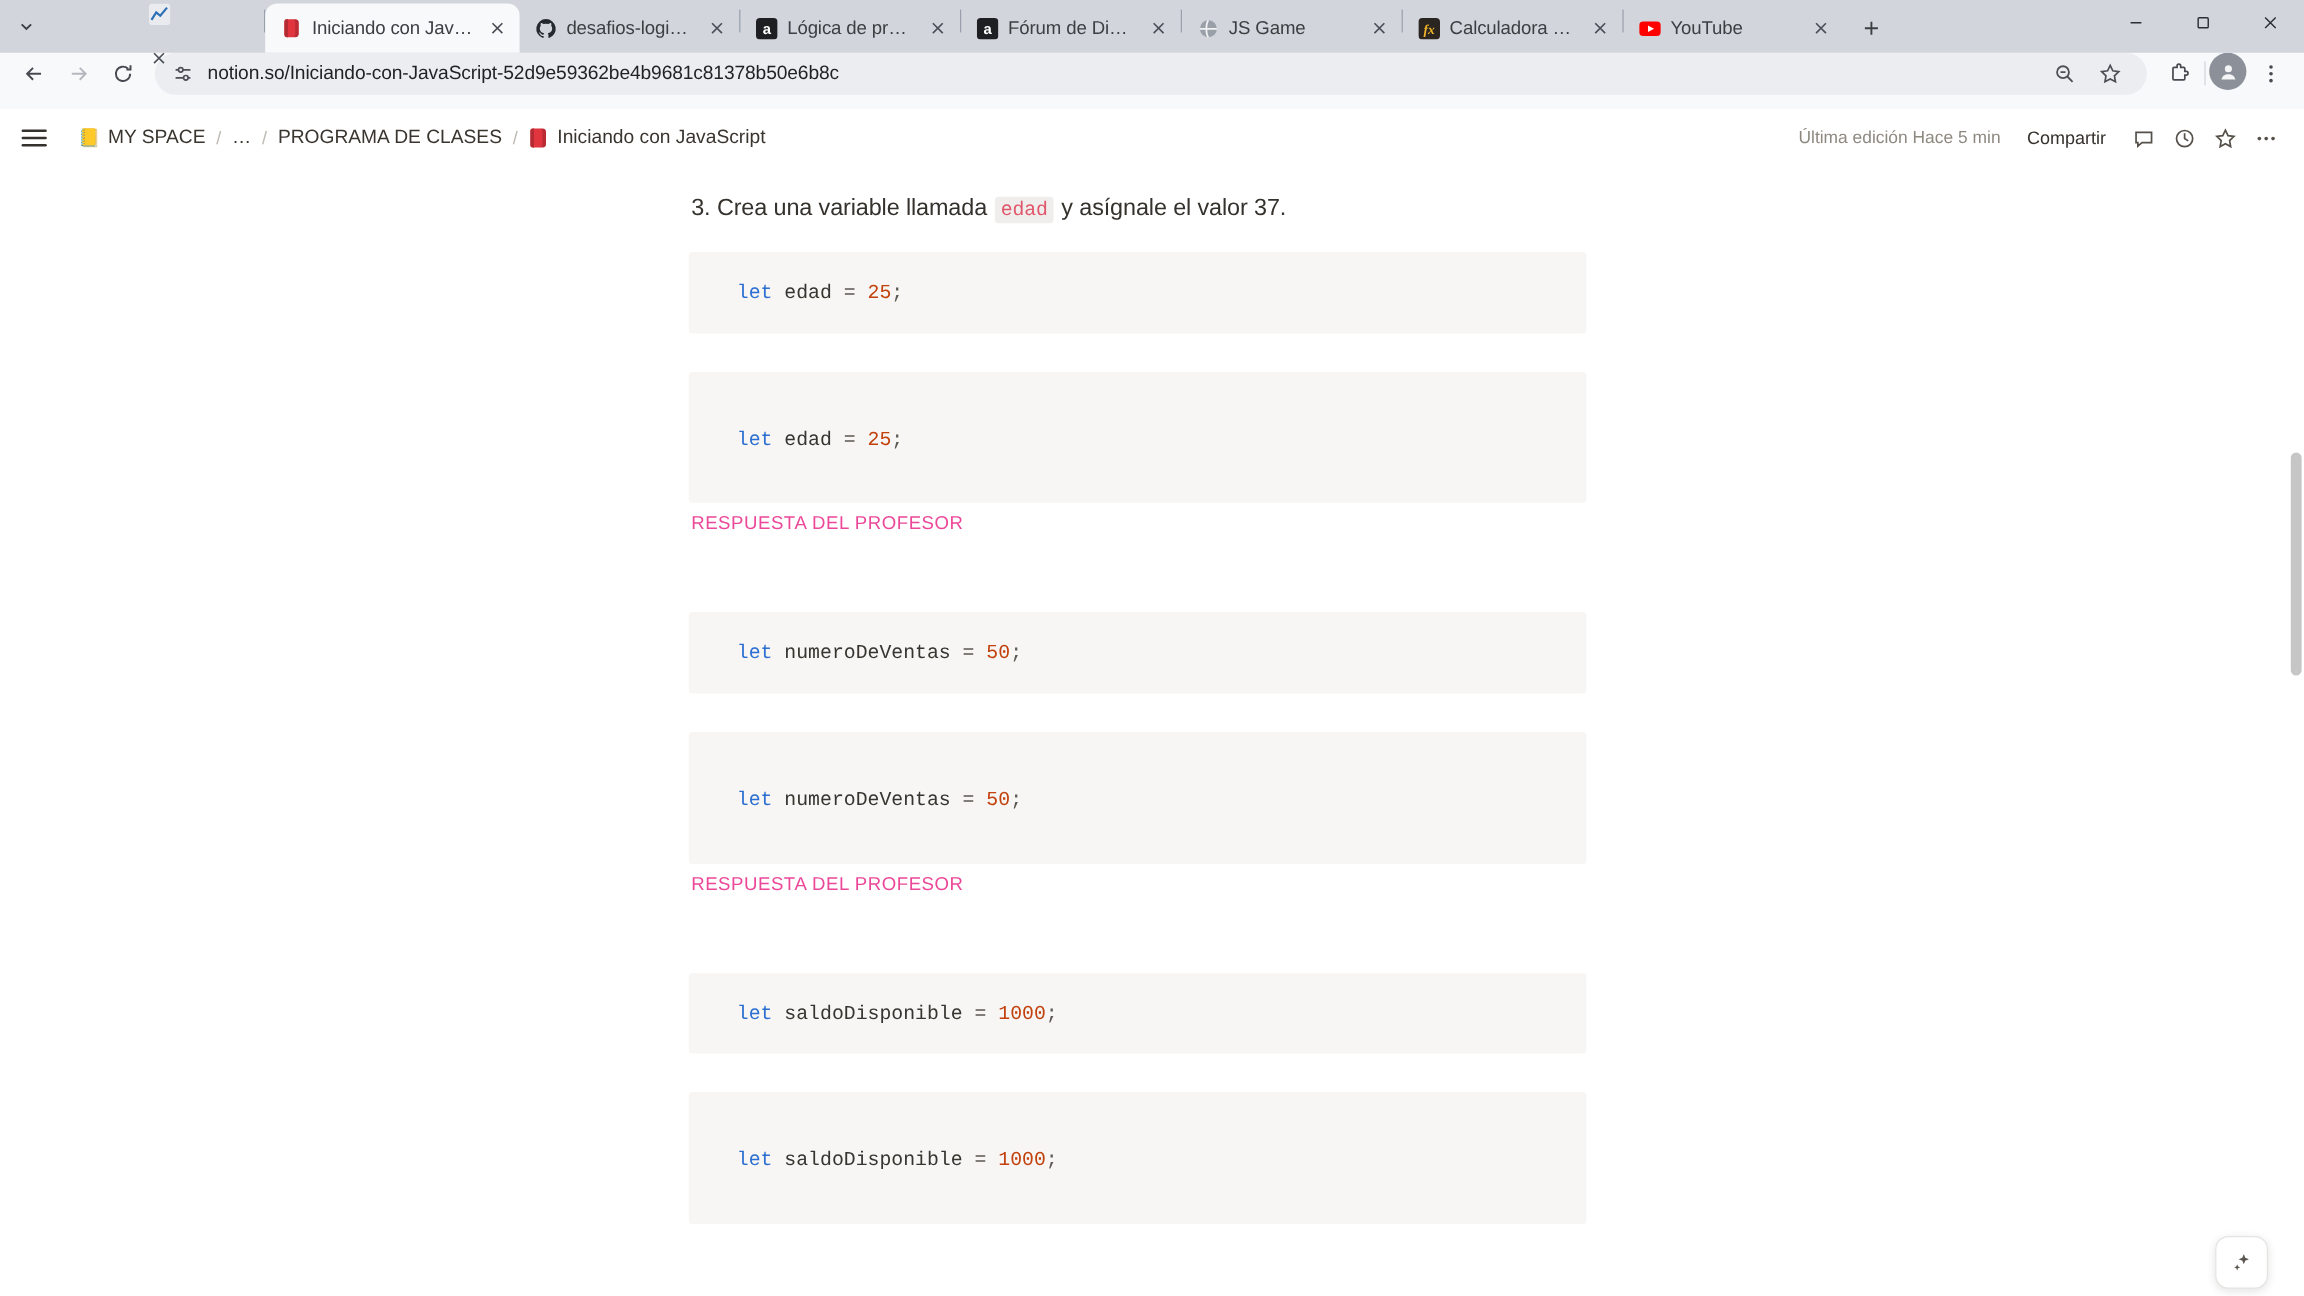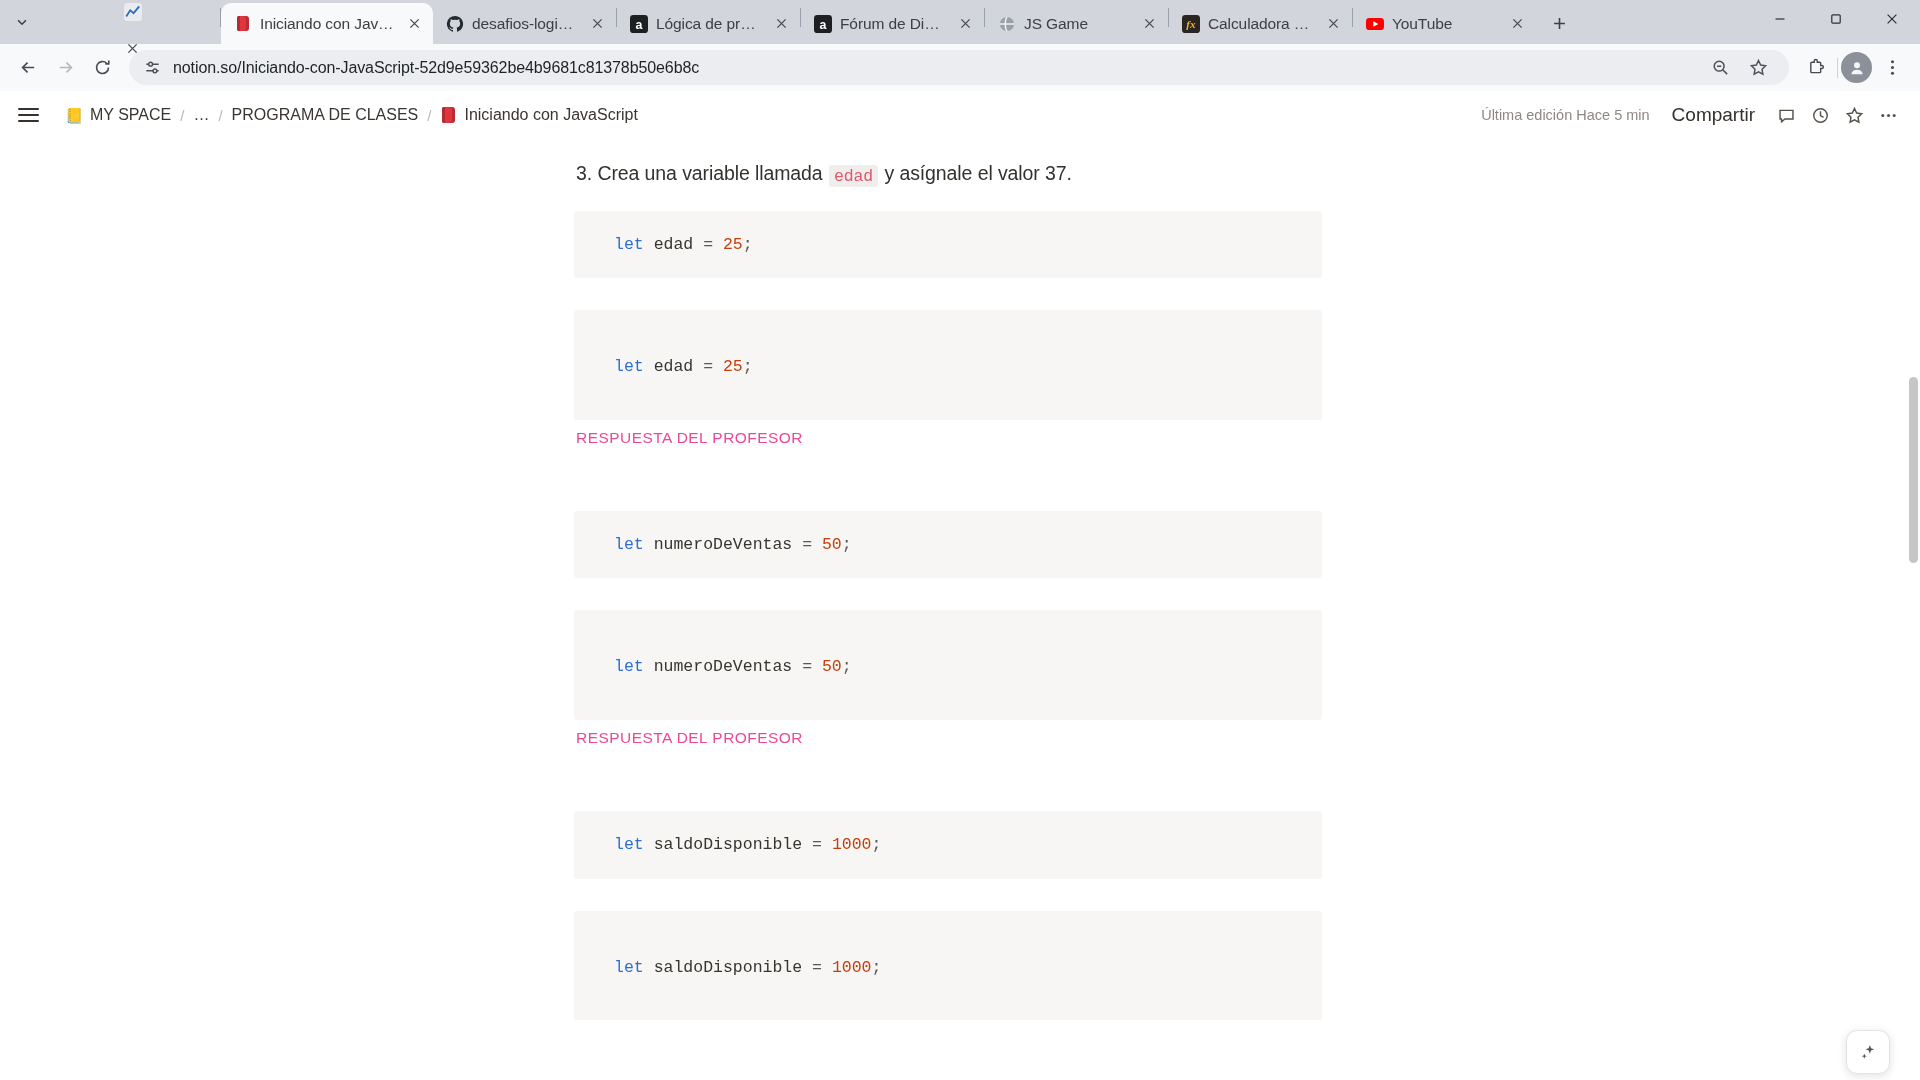--- a/index.html
+++ b/index.html
@@ -29,21 +29,21 @@
   .tab-close { width:22px; height:22px; flex:0 0 22px; display:flex; align-items:center; justify-content:center; border-radius:11px; color:#4a4f57; }
   .tab-close svg { width:11px; height:11px; }
   .tab-sep { width:1px; height:19px; background:#9aa0ab; align-self:center; margin:0 0 10px 0; flex:0 0 1px; }
   .newtab { width:34px; height:34px; display:flex; align-items:center; justify-content:center; border-radius:17px; margin:0 0 4px 6px; flex:0 0 34px; color:#3c4043; }
   .newtab svg { width:15px; height:15px; }
   .wincontrols { display:flex; align-items:flex-start; height:44px; margin-left:auto; flex:0 0 auto; }
   .wc { width:56px; height:37px; display:flex; align-items:center; justify-content:center; color:#2b2f36; }
   .wc svg { width:12px; height:12px; }
 
   
-  .toolbar { background:#f8f9fb; height:47px; display:flex; align-items:center; padding:0 11px; gap:3px; }
+  .toolbar { background:#f8f9fb; height:47px; display:flex; padding:0 11px; gap:3px; }
   .tb-btn { width:34px; height:34px; border-radius:17px; display:flex; align-items:center; justify-content:center; color:#474b51; flex:0 0 34px; }
   .tb-btn svg { width:19px; height:19px; }
   .tb-btn.dim { color:#b4b8be; }
   .omnibox {
     flex:1 1 auto; height:35px; background:#ebedf1; border-radius:18px;
     display:flex; align-items:center; padding:0 14px; gap:11px; margin:0 7px; min-width:0;
   }
   .omni-icon { width:19px; height:19px; flex:0 0 19px; display:flex; align-items:center; justify-content:center; color:#4c5056; }
   .omni-url { font-size:16px; color:#1f2225; white-space:nowrap; overflow:hidden; text-overflow:ellipsis; letter-spacing:-0.1px; }
   .omni-right { margin-left:auto; display:flex; gap:4px; align-items:center; }
@@ -55,21 +55,21 @@
   .hamburger { width:28px; height:28px; display:flex; flex-direction:column; justify-content:center; gap:4px; flex:0 0 28px; margin-right:14px; }
   .hamburger i { display:block; height:1.7px; background:#35312c; border-radius:2px; width:21px; }
   .crumbs { display:flex; align-items:center; gap:0; font-size:16px; color:#3a352f; min-width:0; }
   .crumb { display:flex; align-items:center; gap:7px; padding:3px 6px; border-radius:4px; white-space:nowrap; }
   .crumb-sep { color:#bdb8b1; padding:0 3px; font-size:15px; }
   .crumb-ico { width:17px; height:17px; flex:0 0 17px; display:flex; align-items:center; justify-content:center; font-size:15px; line-height:1; }
   .book-ico { width:13px; height:16px; background:#e0343f; border-radius:2px 3px 3px 2px; position:relative; box-shadow:inset -3px 0 0 rgba(0,0,0,.17); }
   .book-ico:after { content:""; position:absolute; left:0; top:0; width:2.5px; height:100%; background:#b52b33; border-radius:2px 0 0 2px; }
   .hdr-right { margin-left:auto; display:flex; align-items:center; gap:3px; }
   .edited { font-size:14.5px; color:#8e8980; margin-right:10px; white-space:nowrap; }
-  .share-btn { font-size:19px; color:#35312c; padding:5px 9px; border-radius:4px; white-space:nowrap; margin-right:4px; }
+  .share-btn { font-size:15px; color:#35312c; padding:5px 9px; border-radius:4px; white-space:nowrap; margin-right:4px; }
   .hdr-ico { width:31px; height:31px; border-radius:5px; display:flex; align-items:center; justify-content:center; color:#55504a; flex:0 0 31px; }
   .hdr-ico svg { width:19px; height:19px; }
 
   
   .page-wrap { position:relative; height:963px; background:#fff; overflow:hidden; }
   .page-scroll { position:absolute; inset:0; }
   .content { width:748px; margin:0 auto; padding-top:16px; padding-left:0; transform:translateX(-12px); }
 
   .q-line { font-size:19.5px; color:#35312c; line-height:1.5; padding:4px 2px; letter-spacing:-0.1px; }
   .icode {

